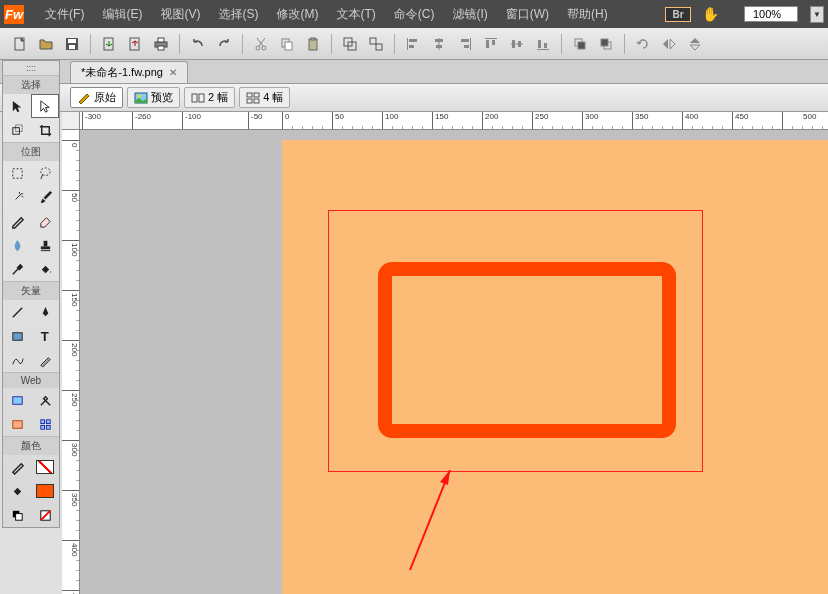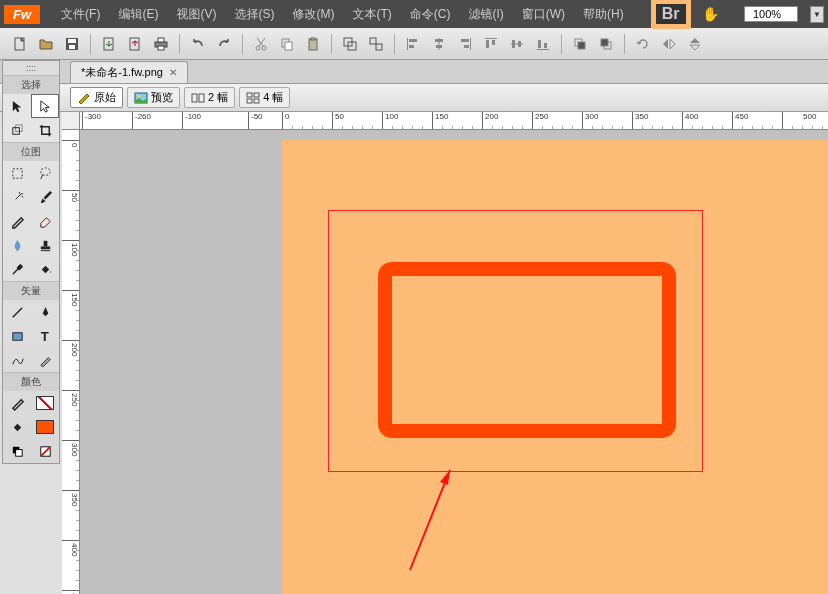--- a/index.html
+++ b/index.html
@@ -1,22 +1,22 @@
 <!DOCTYPE html>
 <html><head>
 <meta charset="utf-8">
 <style>
 * { margin: 0; padding: 0; box-sizing: border-box; font-family: Arial, sans-serif; }
 body { background: #e0e0e0; width: 828px; height: 594px; overflow: hidden; position: relative; }
 
 .menubar { height: 28px; background: #4a4a4a; display: flex; align-items: center; padding: 0 4px; color: #ccc; font-size: 12px; }
-.logo { background: #ff6600; color: #fff; font-weight: bold; padding: 2px 9px; margin-right: 12px; font-style: italic; font-size: 13px; }
+.logo { background: #ff6600; color: #fff; font-weight: bold; padding: 2px 1px; margin-right: 12px; font-style: italic; font-size: 13px; }
 .menu-item { padding: 0 9px; cursor: pointer; }
 .menu-right { margin-left: auto; display: flex; align-items: center; gap: 12px; }
-.br-badge { background: #333; border: 5px solid #fdba74; padding: 1px 6px; font-size: 16px; font-weight: bold; }
+.br-badge { background: #333; border: 1px solid #fdba74; padding: 1px 6px; font-size: 10px; font-weight: bold; }
 .hand-icon { font-size: 14px; }
 .zoom-box { background: #fff; border: 1px solid #888; padding: 1px 8px; font-size: 11px; color: #000; width: 54px; display: inline-block; }
 .zoom-dd { background: #ddd; border: 1px solid #888; width: 14px; height: 17px; display: inline-flex; align-items: center; justify-content: center; font-size: 8px; color: #333; }
 
 .toolbar { height: 32px; background: linear-gradient(#ececec, #d6d6d6); border-bottom: 1px solid #999; display: flex; align-items: center; padding: 0 8px; gap: 2px; }
 .tb-btn { width: 24px; height: 24px; display: inline-flex; align-items: center; justify-content: center; border: 1px solid transparent; border-radius: 2px; cursor: pointer; color: #444; }
 .tb-sep { width: 1px; height: 20px; background: #aaa; margin: 0 4px; }
 .tb-btn svg { width: 16px; height: 16px; }
 
 .tabbar { height: 24px; background: #d0d0d0; display: flex; align-items: flex-end; padding-left: 70px; border-bottom: 1px solid #999; }
@@ -392,20 +392,48 @@
           </svg>
         </div>
       <div class="tbx-cell">
           <svg viewBox="0 0 16 16" fill="none" stroke="#222">
             <path d="M3 12 Q6 3 9 9 T14 6"></path>
           </svg>
         </div>
       <div class="tbx-cell">
           <svg viewBox="0 0 16 16" fill="#aaa" stroke="#222">
             <path d="M3 13 L11 5 L13 7 L5 15 Z"></path>
+          </svg>
+        </div>
+    </div>
+  </div>
+  <div class="tbx-section">
+    <div class="tbx-label">Web</div>
+    <div class="tbx-grid">
+      <div class="tbx-cell">
+          <svg viewBox="0 0 16 16" fill="#8cf" stroke="#22a">
+            <rect x="3" y="4" width="10" height="8"></rect>
+          </svg>
+        </div>
+      <div class="tbx-cell">
+          <svg viewBox="0 0 16 16" fill="none" stroke="#222" stroke-width="1.5">
+            <path d="M3 13 L10 6 L8 4 L6 6 L13 13"></path>
+          </svg>
+        </div>
+      <div class="tbx-cell">
+          <svg viewBox="0 0 16 16" fill="#fa8" stroke="#a40">
+            <rect x="3" y="4" width="10" height="8"></rect>
+          </svg>
+        </div>
+      <div class="tbx-cell">
+          <svg viewBox="0 0 16 16" fill="#8cf" stroke="#22a">
+            <rect x="3" y="3" width="4" height="4"></rect>
+            <rect x="9" y="3" width="4" height="4"></rect>
+            <rect x="3" y="9" width="4" height="4"></rect>
+            <rect x="9" y="9" width="4" height="4"></rect>
           </svg>
         </div>
     </div>
   </div>
   <div class="tbx-section">
     <div class="tbx-label">颜色</div>
     <div class="tbx-grid">
       <div class="tbx-cell">
           <svg viewBox="0 0 16 16" fill="none" stroke="#222" stroke-width="1.5">
             <path d="M3 13 L12 4 L14 6 L5 15 Z"></path>

